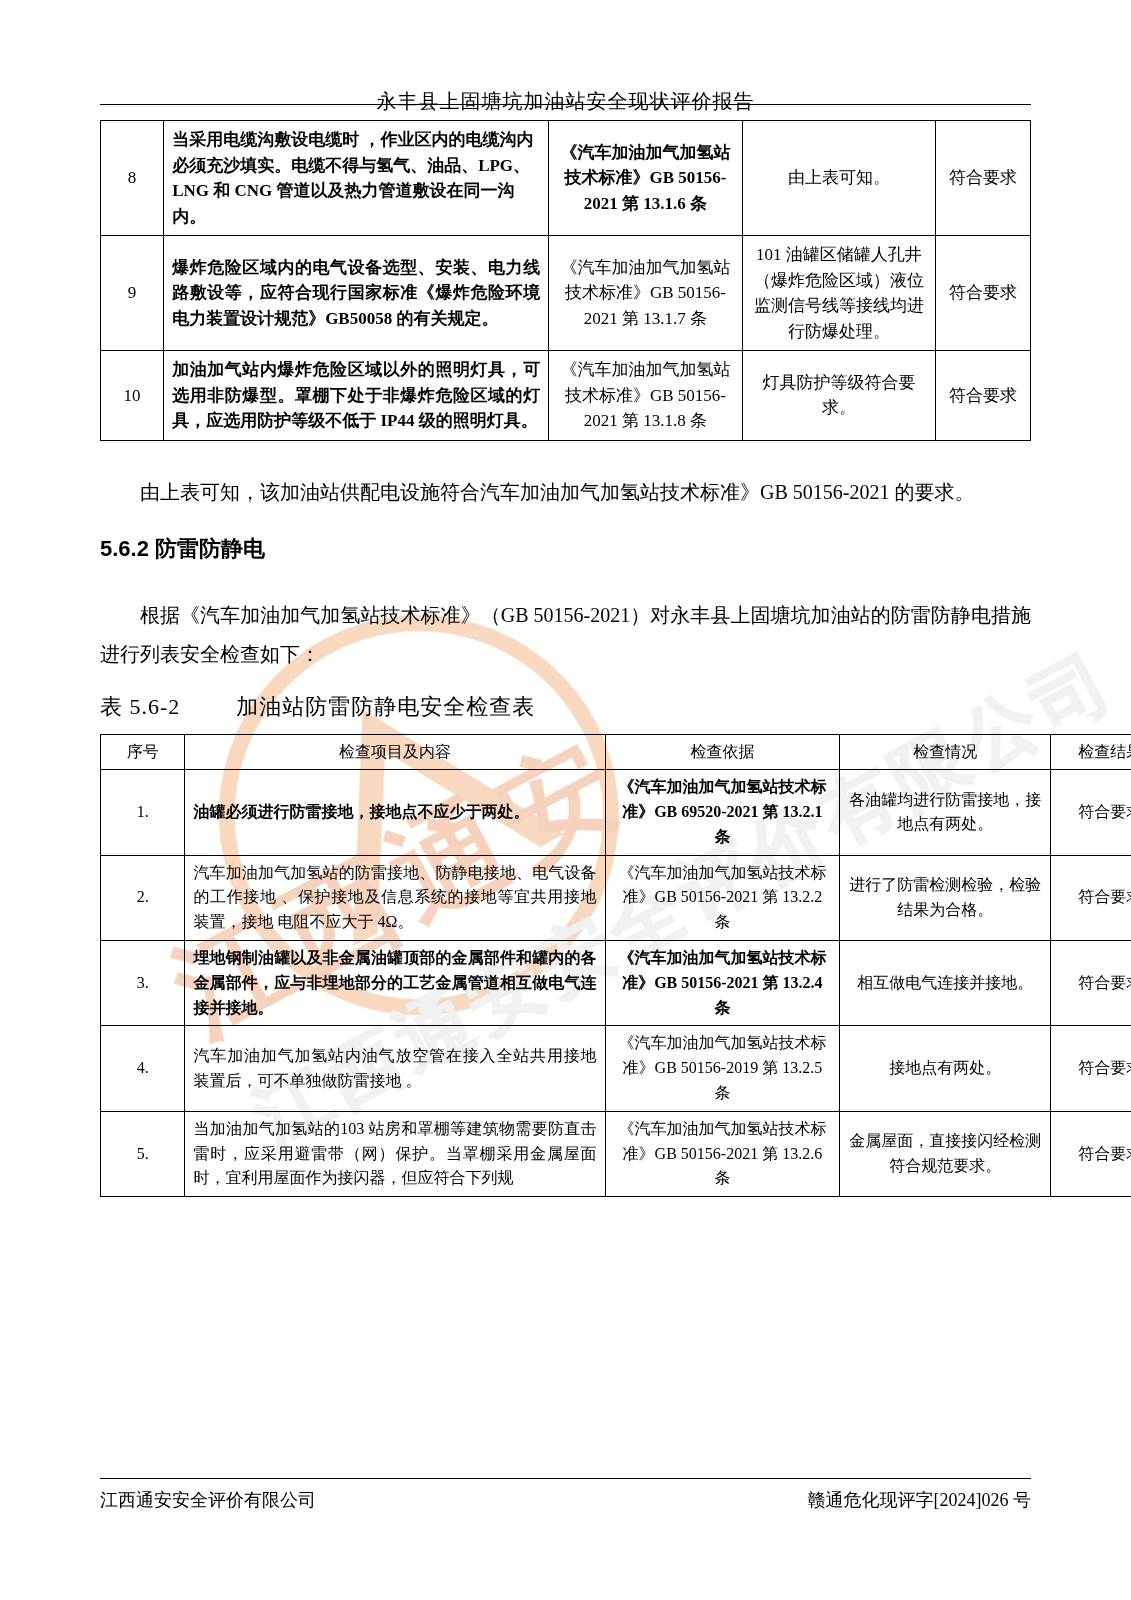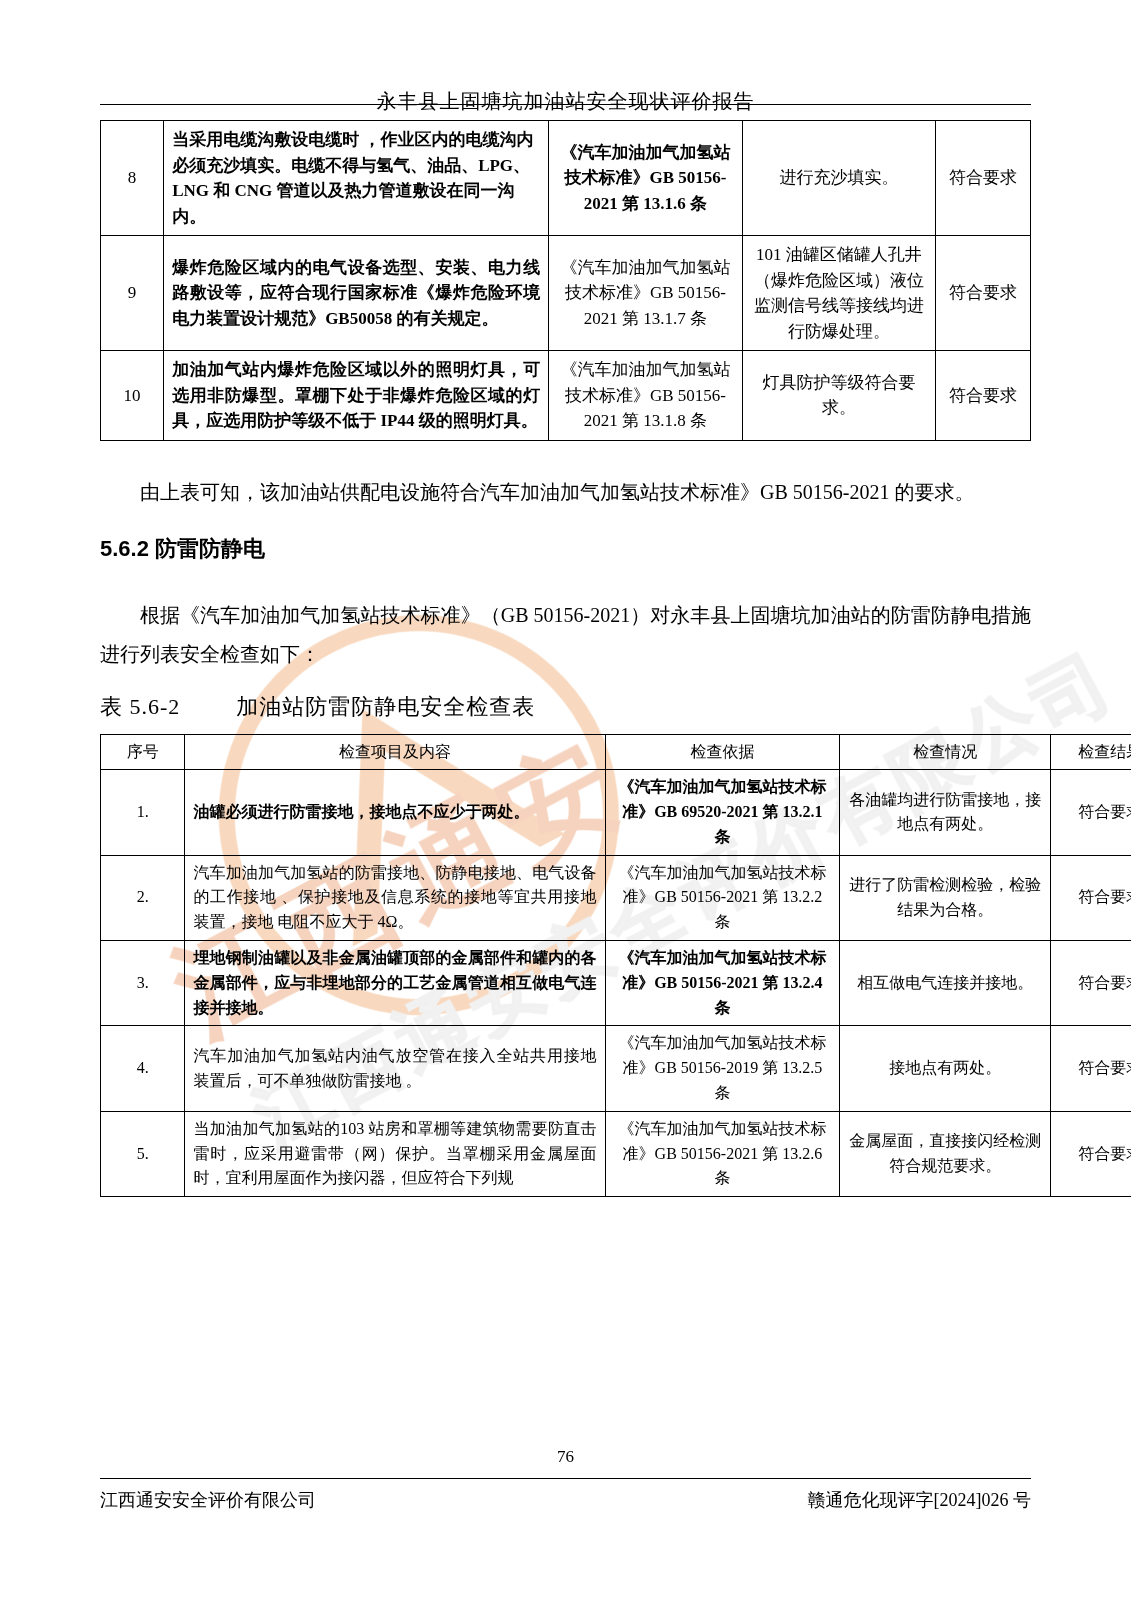--- a/index.html
+++ b/index.html
@@ -235,21 +235,21 @@
   <div class="header-rule"></div>
 
   <div class="content">
 
     <table class="doc">
       <tbody>
         <tr>
           <td class="c-no">8</td>
           <td class="c-item bold center">当采用电缆沟敷设电缆时 ，作业区内的电缆沟内必须充沙填实。电缆不得与氢气、油品、LPG、LNG 和 CNG 管道以及热力管道敷设在同一沟内。</td>
           <td class="c-basis bold">《汽车加油加气加氢站技术标准》GB 50156-2021 第 13.1.6 条</td>
-          <td class="c-status">进行充沙填实。</td>
+          <td class="c-status">由上表可知。</td>
           <td class="c-result">符合要求</td>
         </tr>
         <tr>
           <td class="c-no">9</td>
           <td class="c-item just">爆炸危险区域内的电气设备选型、安装、电力线路敷设等，应符合现行国家标准《爆炸危险环境电力装置设计规范》GB50058 的有关规定。</td>
           <td class="c-basis">《汽车加油加气加氢站技术标准》GB 50156-2021 第 13.1.7 条</td>
           <td class="c-status">101 油罐区储罐人孔井（爆炸危险区域）液位监测信号线等接线均进行防爆处理。</td>
           <td class="c-result">符合要求</td>
         </tr>
         <tr>
@@ -314,20 +314,19 @@
           <td class="d-item just">当加油加气加氢站的103 站房和罩棚等建筑物需要防直击雷时，应采用避雷带（网）保护。当罩棚采用金属屋面时，宜利用屋面作为接闪器，但应符合下列规</td>
           <td class="d-basis">《汽车加油加气加氢站技术标准》GB 50156-2021 第 13.2.6 条</td>
           <td class="d-status">金属屋面，直接接闪经检测符合规范要求。</td>
           <td class="d-result">符合要求</td>
         </tr>
       </tbody>
     </table>
 
   </div>
 
-  <div class="page-number">76</div>
   <div class="footer-rule"></div>
   <div class="footer">
     <div>江西通安安全评价有限公司</div>
     <div>赣通危化现评字[2024]026 号</div>
   </div>
 
 </div>
 
 </body></html>

